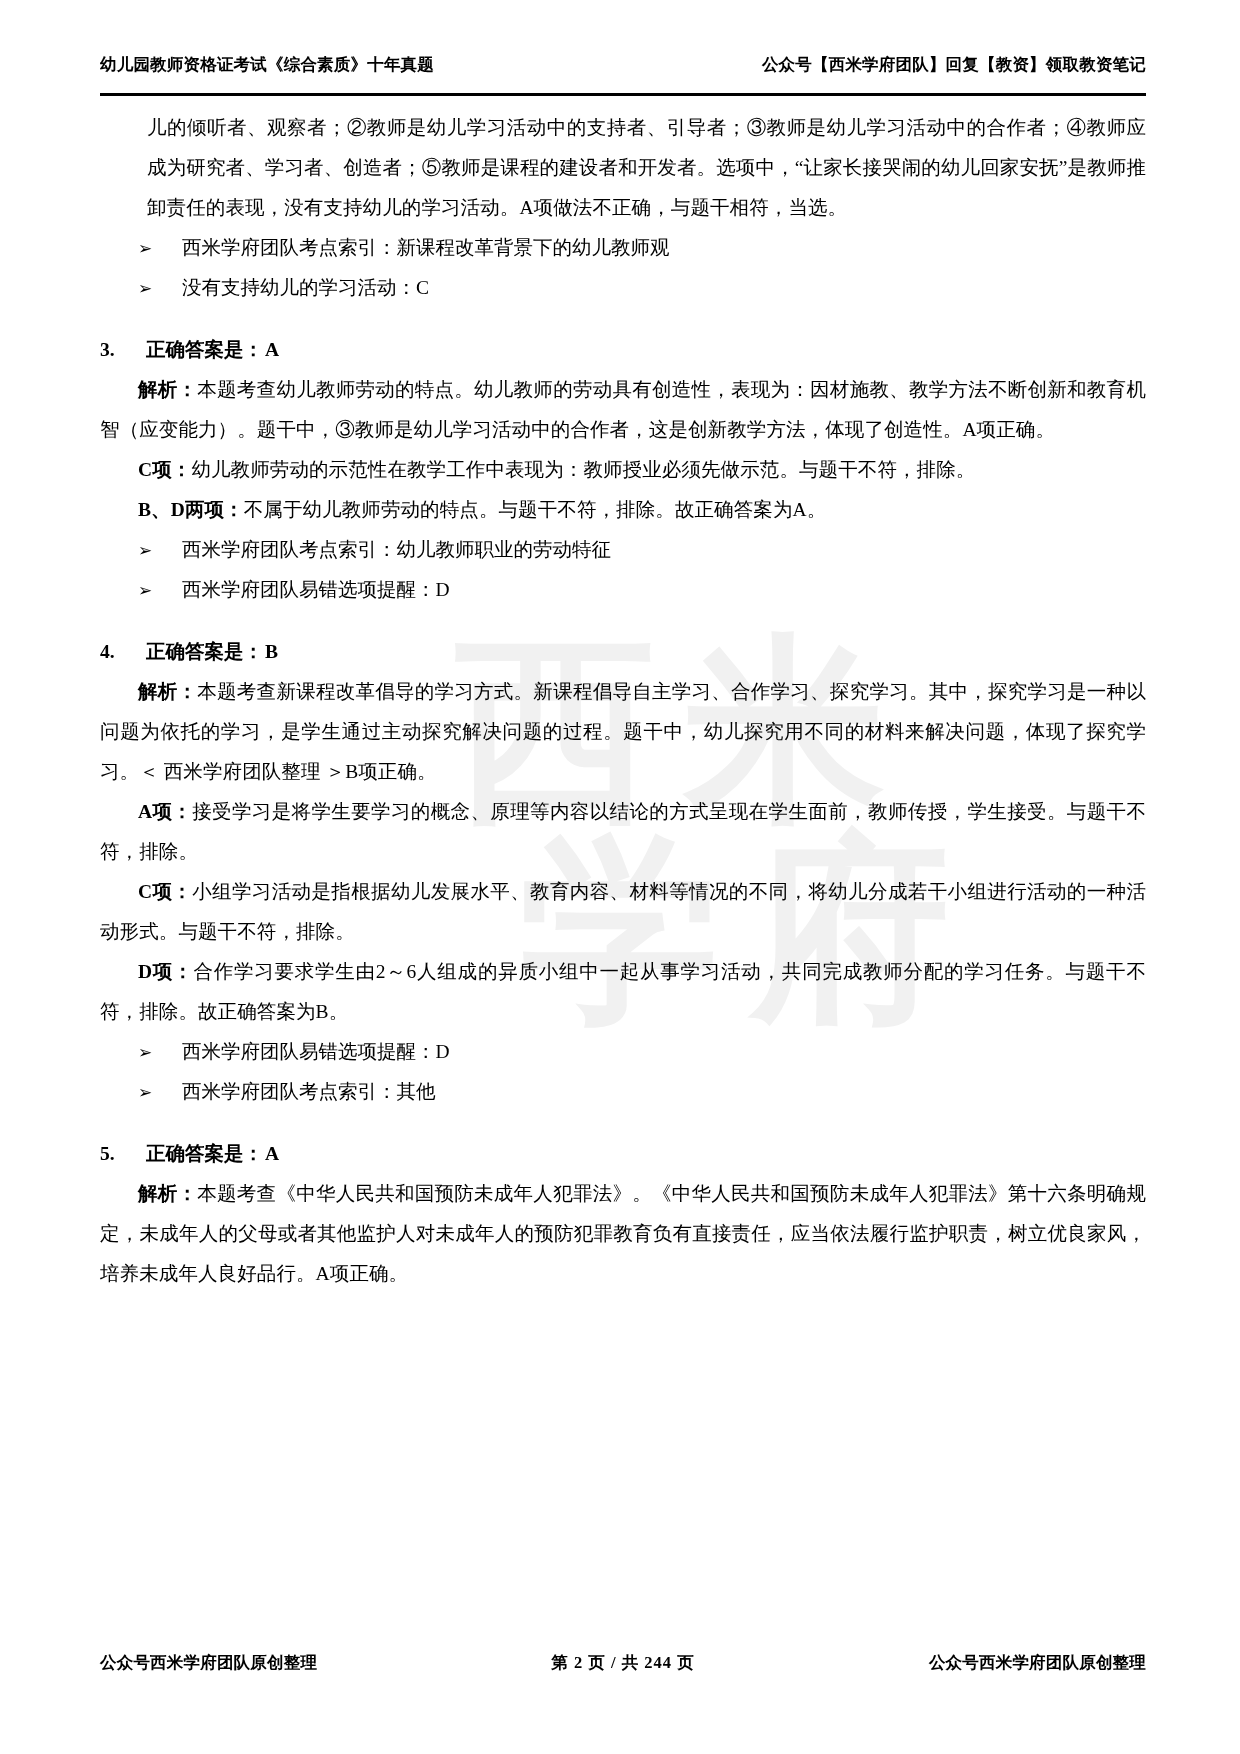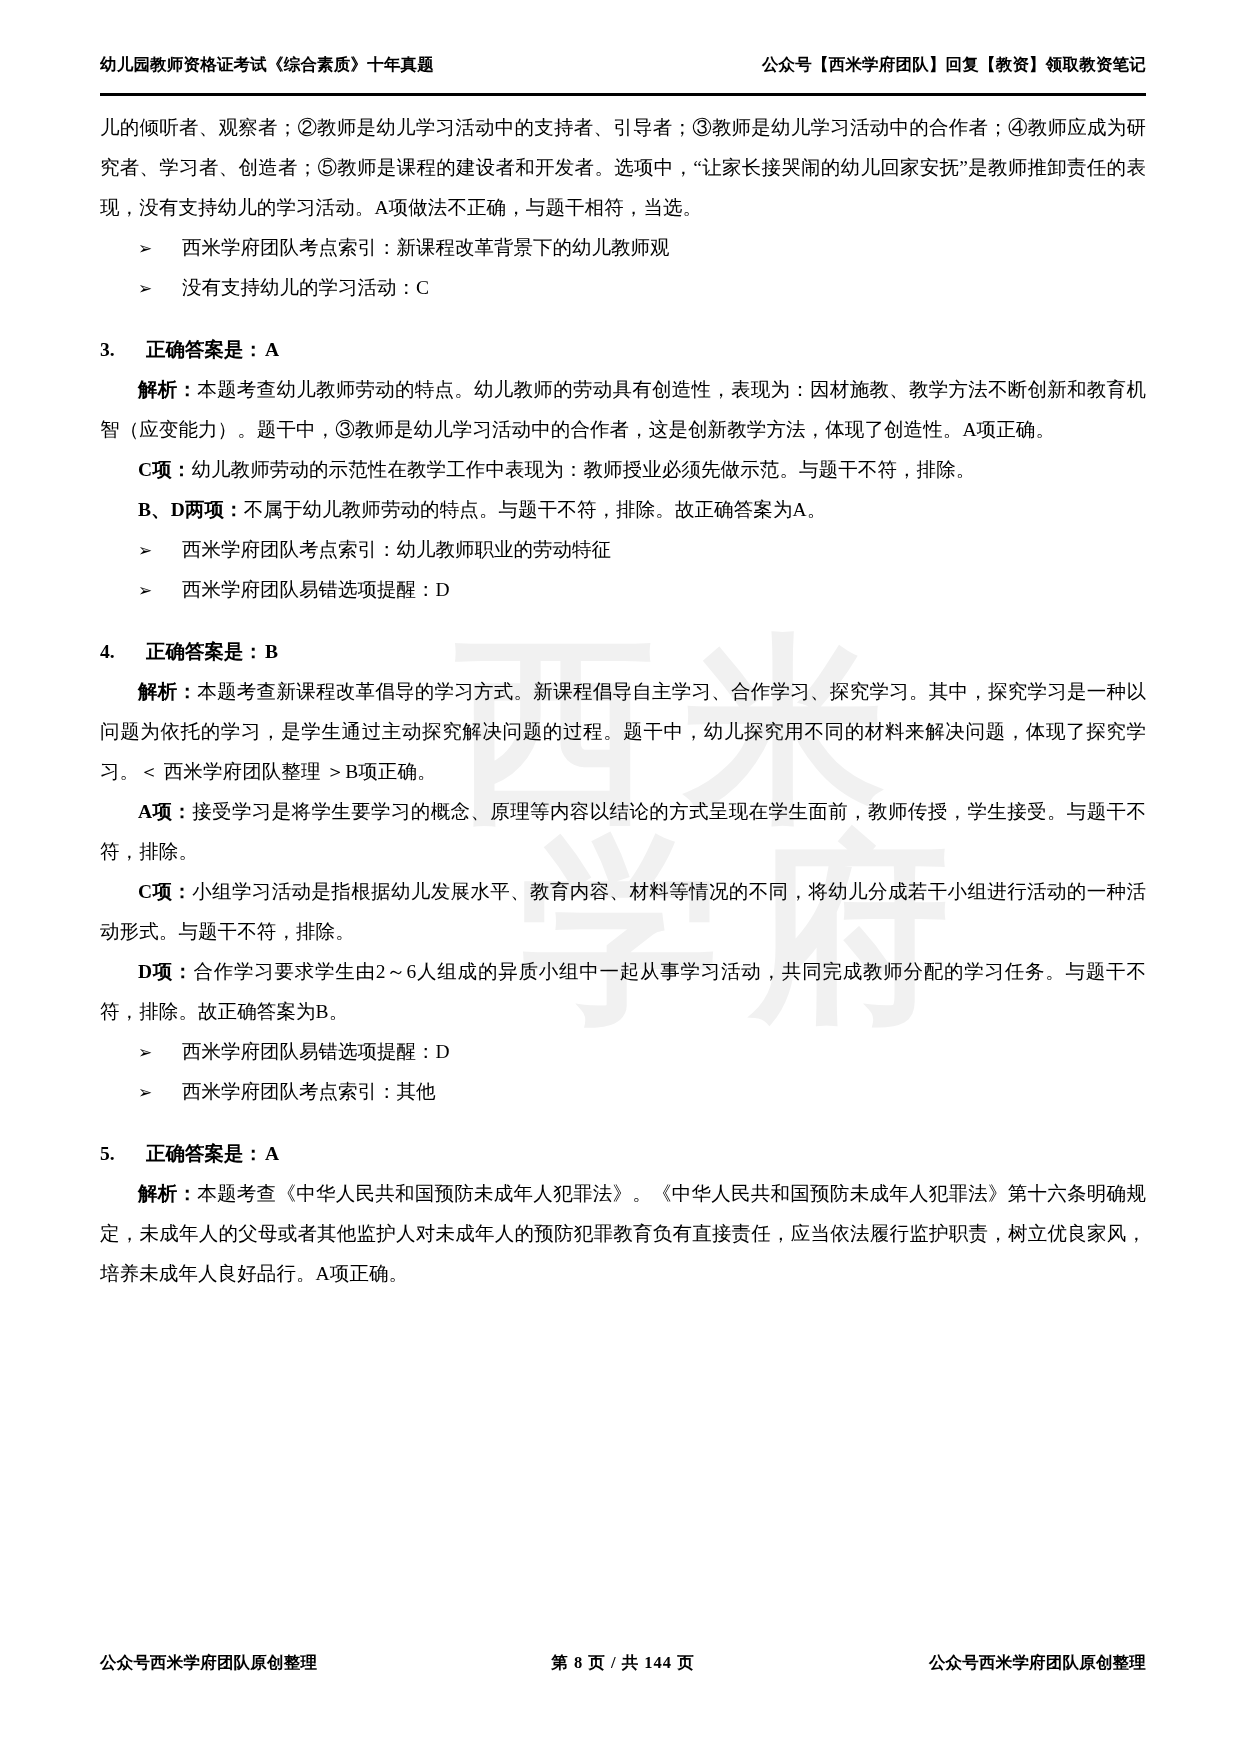--- a/index.html
+++ b/index.html
@@ -92,20 +92,21 @@
     text-align: justify;
     text-justify: inter-ideograph;
     letter-spacing: 0.1px;
   }
 
   .para {
     text-indent: 38px;
   }
   .para-flush {
     text-indent: 0;
+    margin-left: 47px;
   }
 
   .bold { font-weight: bold; }
 
   
   .q-head {
     display: flex;
     align-items: baseline;
     font-size: 19.5px;
     line-height: 40px;
@@ -247,17 +248,17 @@
     </div>
 
     <p class="para">
       <span class="bold">解析：</span><span>本题考查《中华人民共和国预防未成年人犯罪法》。《中华人民共和国预防未成年人犯罪法》第十六条明确规定，未成年人的父母或者其他监护人对未成年人的预防犯罪教育负有直接责任，应当依法履行监护职责，树立优良家风，培养未成年人良好品行。A项正确。</span>
     </p>
 
   </div>
 
   <div class="footer">
     <span class="footer-left">公众号西米学府团队原创整理</span>
-    <span class="footer-center">第 8 页 / 共 144 页</span>
+    <span class="footer-center">第 2 页 / 共 244 页</span>
     <span class="footer-right">公众号西米学府团队原创整理</span>
   </div>
 
 </div>
 
 </body></html>

